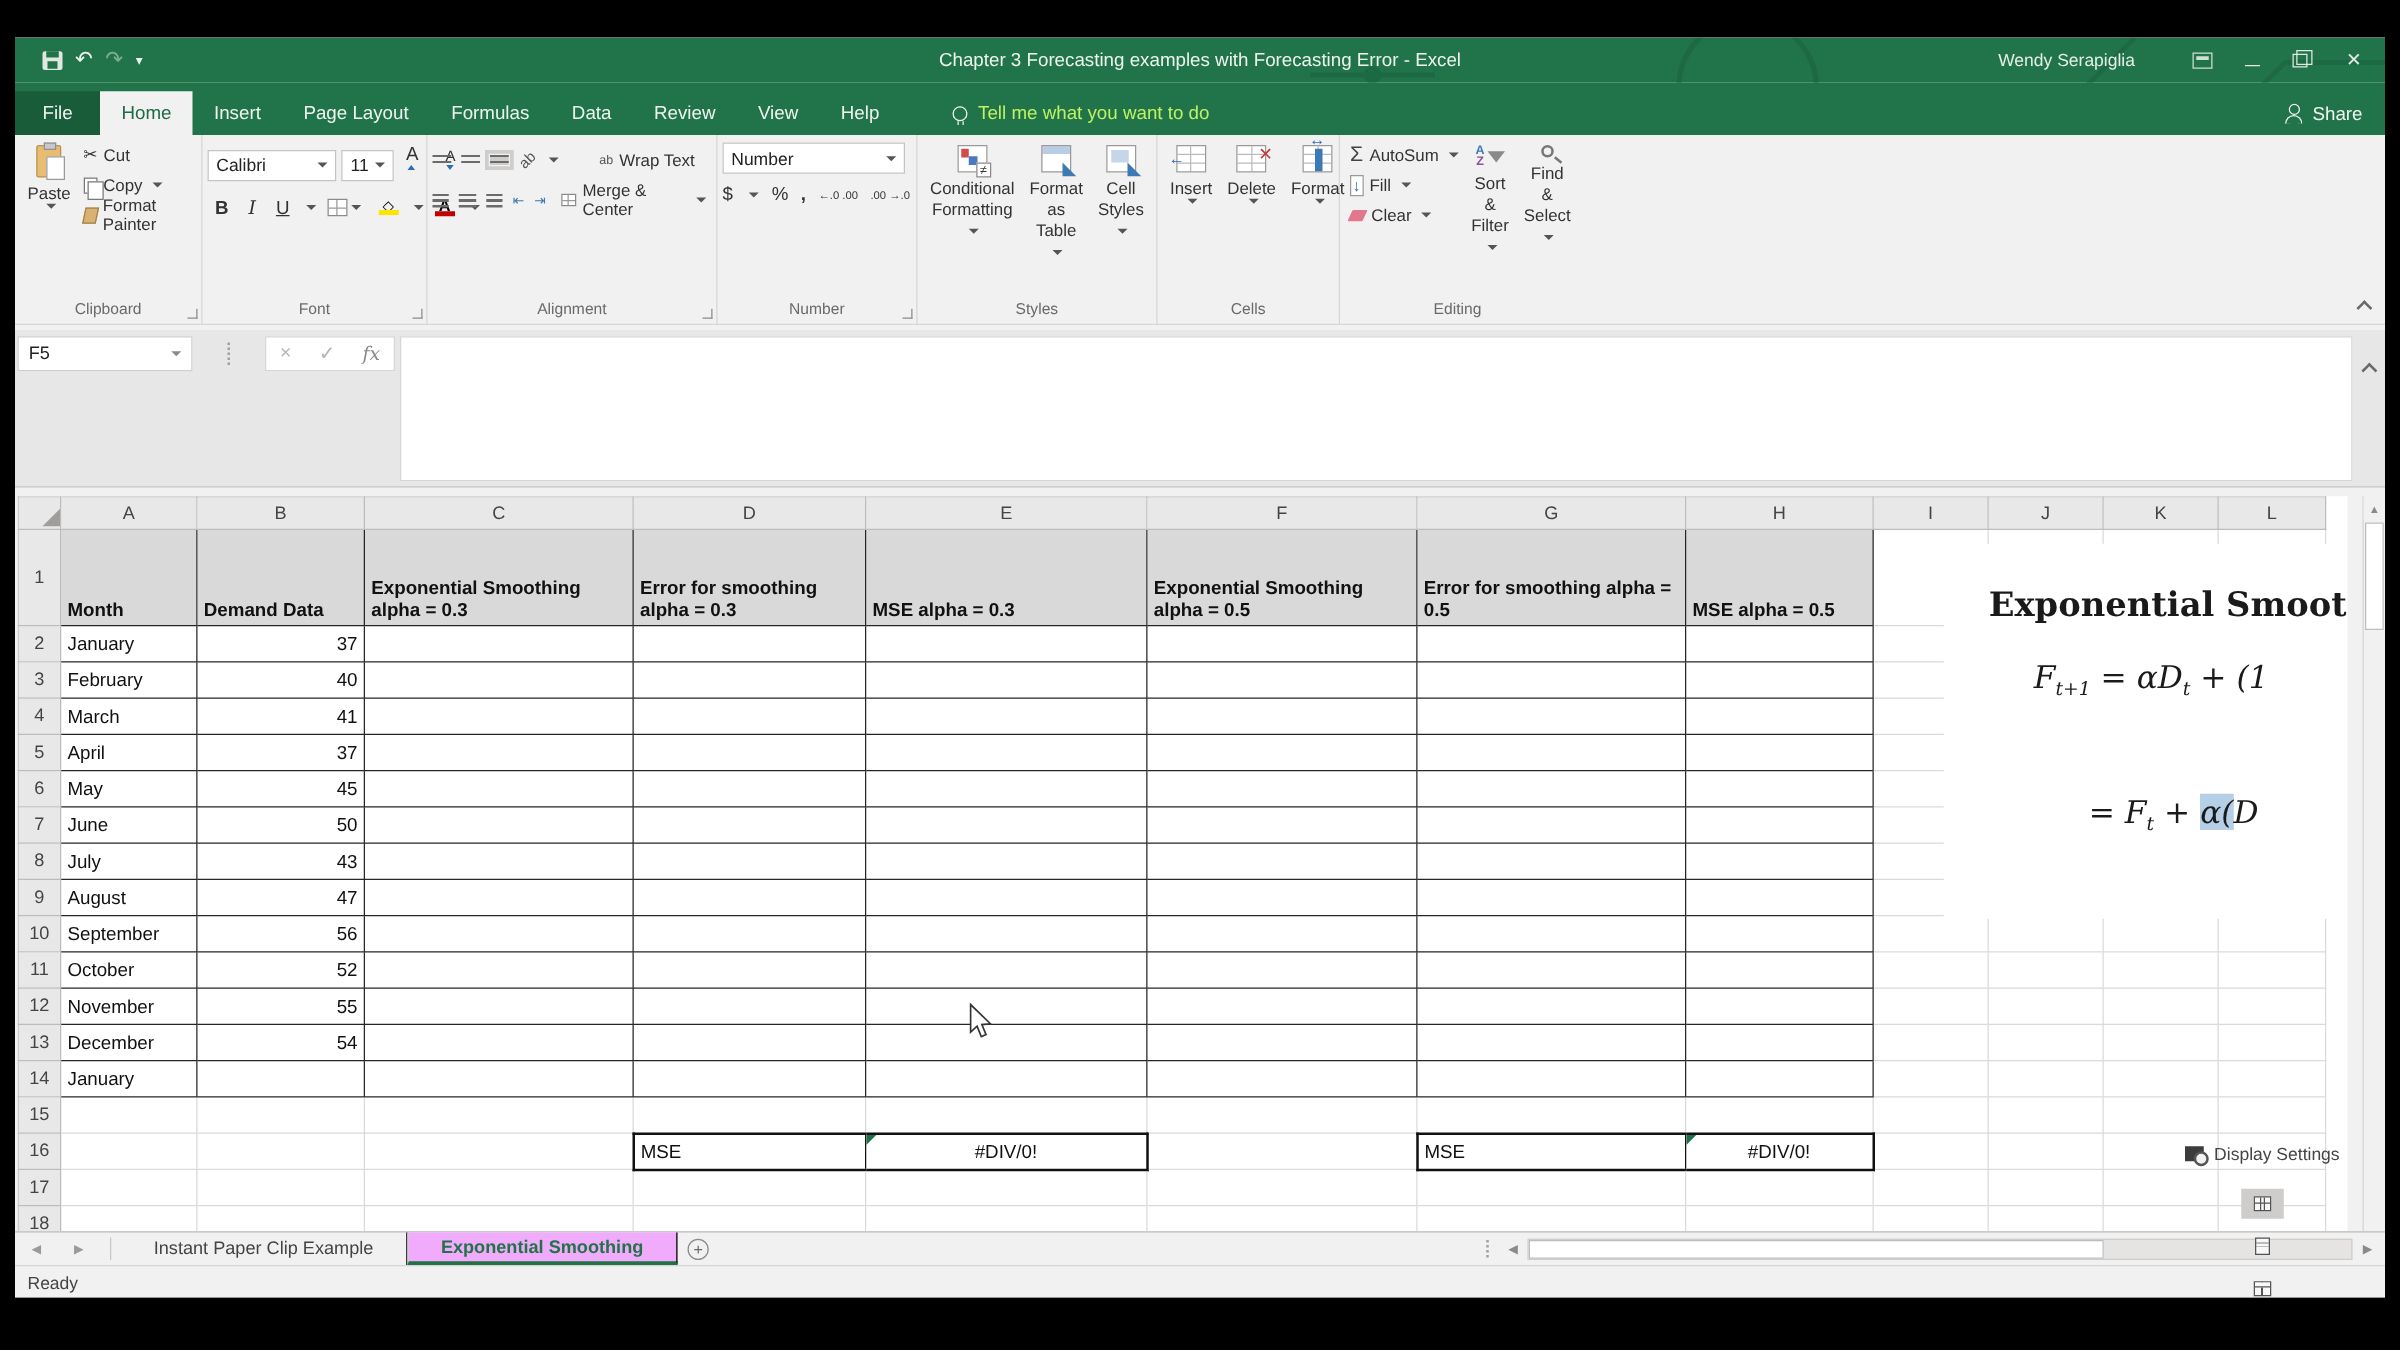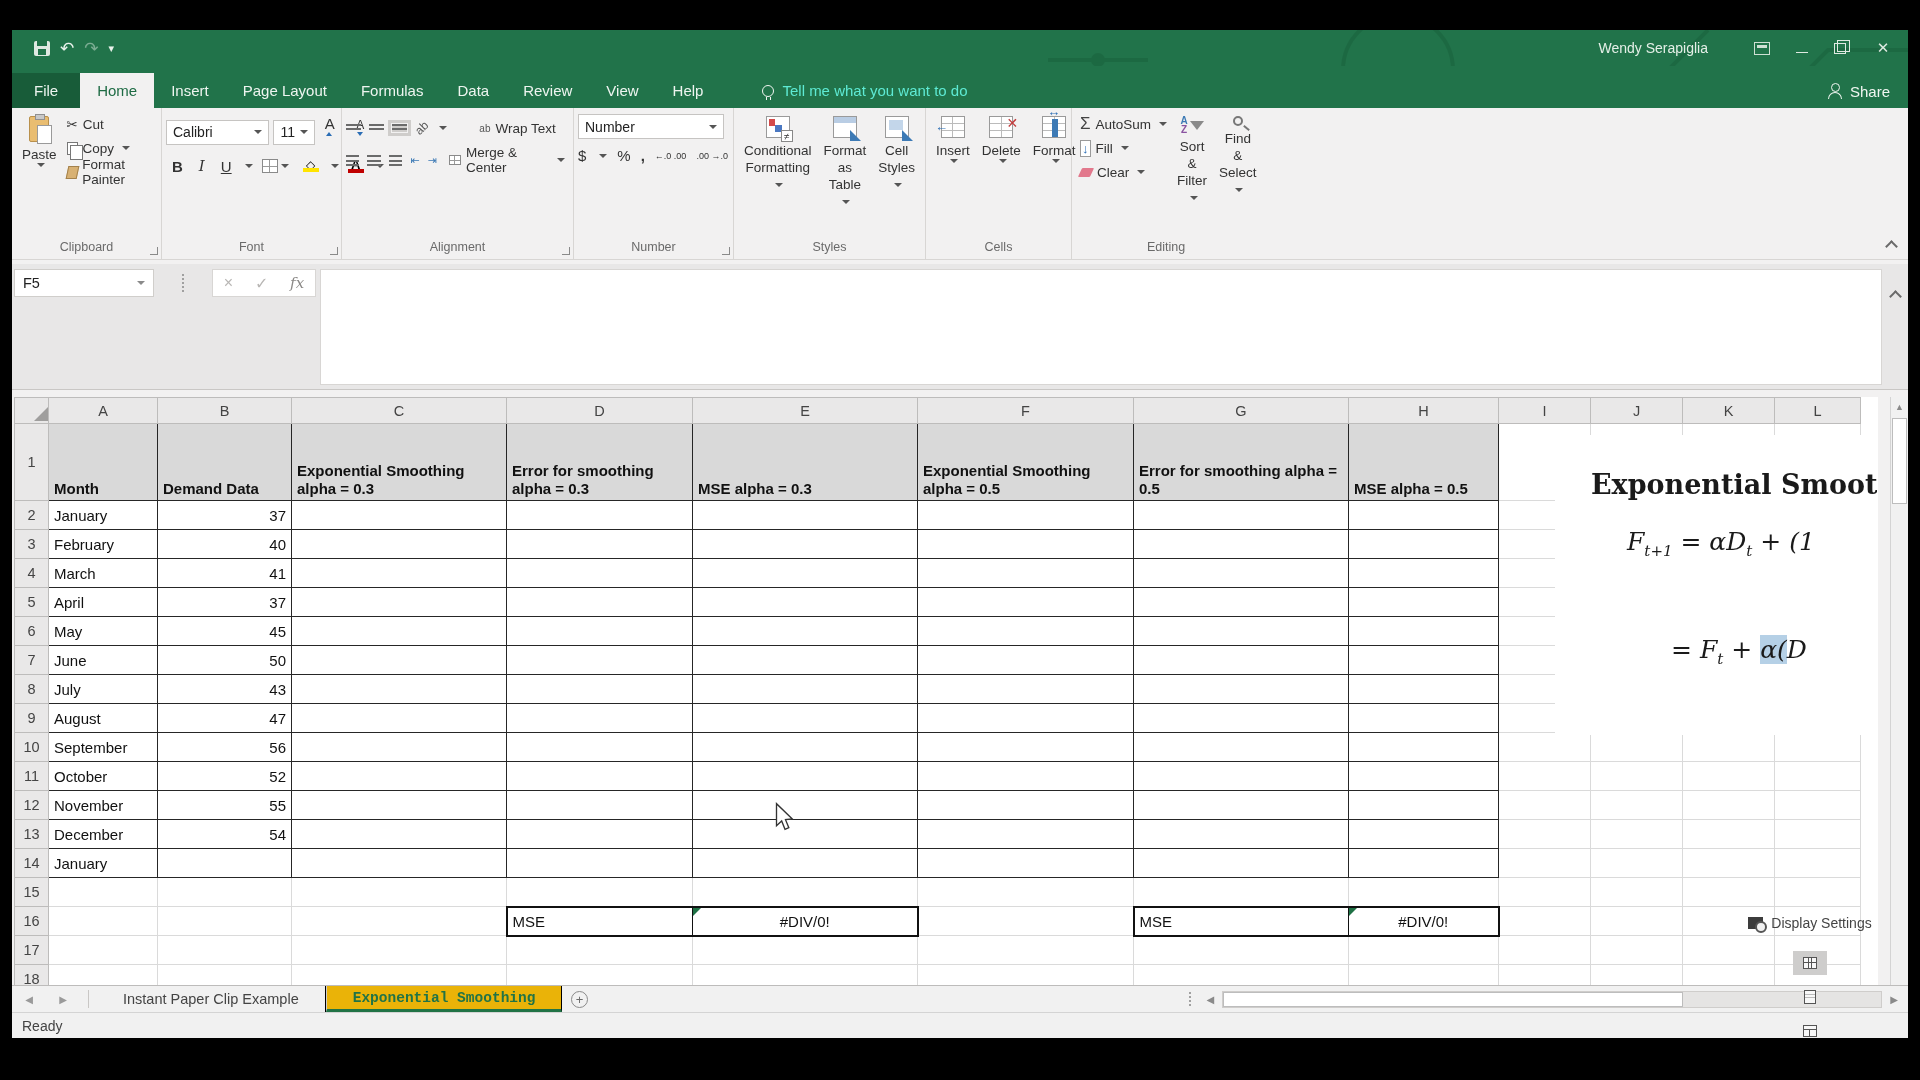--- a/index.html
+++ b/index.html
@@ -23,21 +23,21 @@
   .ribbon-opts::after { content:""; position:absolute; left:2px; top:2px; width:10px; height:3px; background:#cfe0d4; }
   .restore-ic { width:12px; height:11px; border:1px solid #dfeae2; position:relative; }
   .restore-ic::after { content:""; position:absolute; left:2px; top:-4px; width:11px; height:10px; border:1px solid #dfeae2; }
   .min-ic { width:12px; height:1px; background:#dfeae2; margin-top:8px; }
 
   
   .tabrow { position:absolute; left:0; top:36px; width:100%; height:42px; background:#21734a; display:flex; align-items:flex-end; }
   .rtab { color:#eef5f0; font-size:15px; padding:9px 17px; }
   .rtab.file { background:#185c39; padding:9px 22px; }
   .rtab.active { background:#f2f1f1; color:#1e6b44; }
-  .tellme { display:flex; align-items:center; gap:8px; color:#5eead4; font-size:15px; padding:9px 14px; margin-left:28px; }
+  .tellme { display:flex; align-items:center; gap:8px; color:#bef264; font-size:15px; padding:9px 14px; margin-left:28px; }
   .bulb { width:12px; height:12px; border:1.5px solid #f0f6f1; border-radius:50%; position:relative; }
   .bulb::after { content:""; position:absolute; left:3px; bottom:-4px; width:3px; height:3px; border-left:1.5px solid #f0f6f1; border-right:1.5px solid #f0f6f1; }
   .share { position:absolute; right:18px; bottom:8px; color:#f0f6f1; font-size:15px; display:flex; gap:8px; align-items:flex-start; }
   .person-ic { width:14px; height:14px; position:relative; }
   .person-ic::before { content:""; position:absolute; left:3px; top:0; width:7px; height:7px; border:1.5px solid #f0f6f1; border-radius:50%; }
   .person-ic::after { content:""; position:absolute; left:0; bottom:-2px; width:12px; height:6px; border:1.5px solid #f0f6f1; border-bottom:none; border-radius:7px 7px 0 0; }
 
   
   .ribbon { position:absolute; left:0; top:78px; width:100%; height:152px; background:#f2f1f1; border-bottom:1px solid #d8d6d4; display:flex; }
   .group { display:flex; flex-direction:column; border-right:1px solid #d8d6d4; padding:4px 4px 0 4px; position:relative; }
@@ -137,21 +137,21 @@
   .f1 { left:72px; top:92px; } .f2 { left:116px; top:200px; }
 
   
   .cursor { position:absolute; left:760px; top:772px; z-index:30; }
 
   
   .tabbar { position:absolute; left:0; top:955px; width:100%; height:27px; background:#f1f1f1; border-top:1px solid #bdbcbb; display:flex; align-items:stretch; font-size:14.5px; color:#444; }
   .nav-arr { width:34px; display:flex; align-items:center; justify-content:center; color:#9a9a9a; font-size:10px; }
   .tabsep { border-left:1px solid #c9c7c5; margin:4px 8px; }
   .stab { display:flex; align-items:center; padding:0 26px; border-right:1px solid #000000; }
-  .stab.active { background:#eab308; color:#217346; font-weight:bold; border-bottom:3px solid #217346; border-left:1px solid #cfcdcb;font-family:Liberation Mono, monospace; }
+  .stab.active { background:#f0abfc; color:#217346; font-weight:bold; border-bottom:3px solid #217346; border-left:1px solid #cfcdcb; }
   .addsheet { width:34px; display:flex; align-items:center; justify-content:center; }
   .addsheet .circ { width:17px; height:17px; border:1px solid #8a8a8a; border-radius:50%; color:#6a6a6a; font-size:13px; line-height:15px; text-align:center; }
   .hscroll-zone { margin-left:auto; display:flex; align-items:center; gap:4px; padding-right:6px; }
   .hdots { height:14px; border-left:2px dotted #a0a0a0; margin-right:8px; }
   .hs-arr { color:#8a8a8a; font-size:10px; padding:0 4px; }
   .hs-track { width:660px; height:17px; background:#e5e4e3; border:1px solid #cfcdcb; position:relative; }
   .hs-thumb { position:absolute; left:0; top:0; width:460px; height:15px; background:#fff; border:1px solid #bdbdbd; }
 
   
   .statusbar { position:absolute; left:0; top:982px; width:100%; height:26px; background:#f1f1f1; border-top:1px solid #d4d4d4; display:flex; align-items:center; font-size:14px; color:#444;gap:28px; }
@@ -190,20 +190,21 @@
         <circle cx="90" cy="30" r="5" fill="#19603c"></circle>
         <path d="M40 30 L140 30"></path>
       </g>
     </svg>
     <div class="qat">
       <span class="save-ic"></span>
       <span class="g">↶</span>
       <span class="g dim">↷</span>
       <span class="g" style="font-size:11px;">▾</span>
     </div>
+    <div class="title-center">Chapter 3 Forecasting examples with Forecasting Error  -  Excel</div>
     <div class="titlebar-right">
       <span class="user-name">Wendy Serapiglia</span>
       <span class="ribbon-opts"></span>
       <span class="min-ic"></span>
       <span class="restore-ic"></span>
       <span class="winbtn">✕</span>
     </div>
   </div>
 
   <div class="tabrow">

